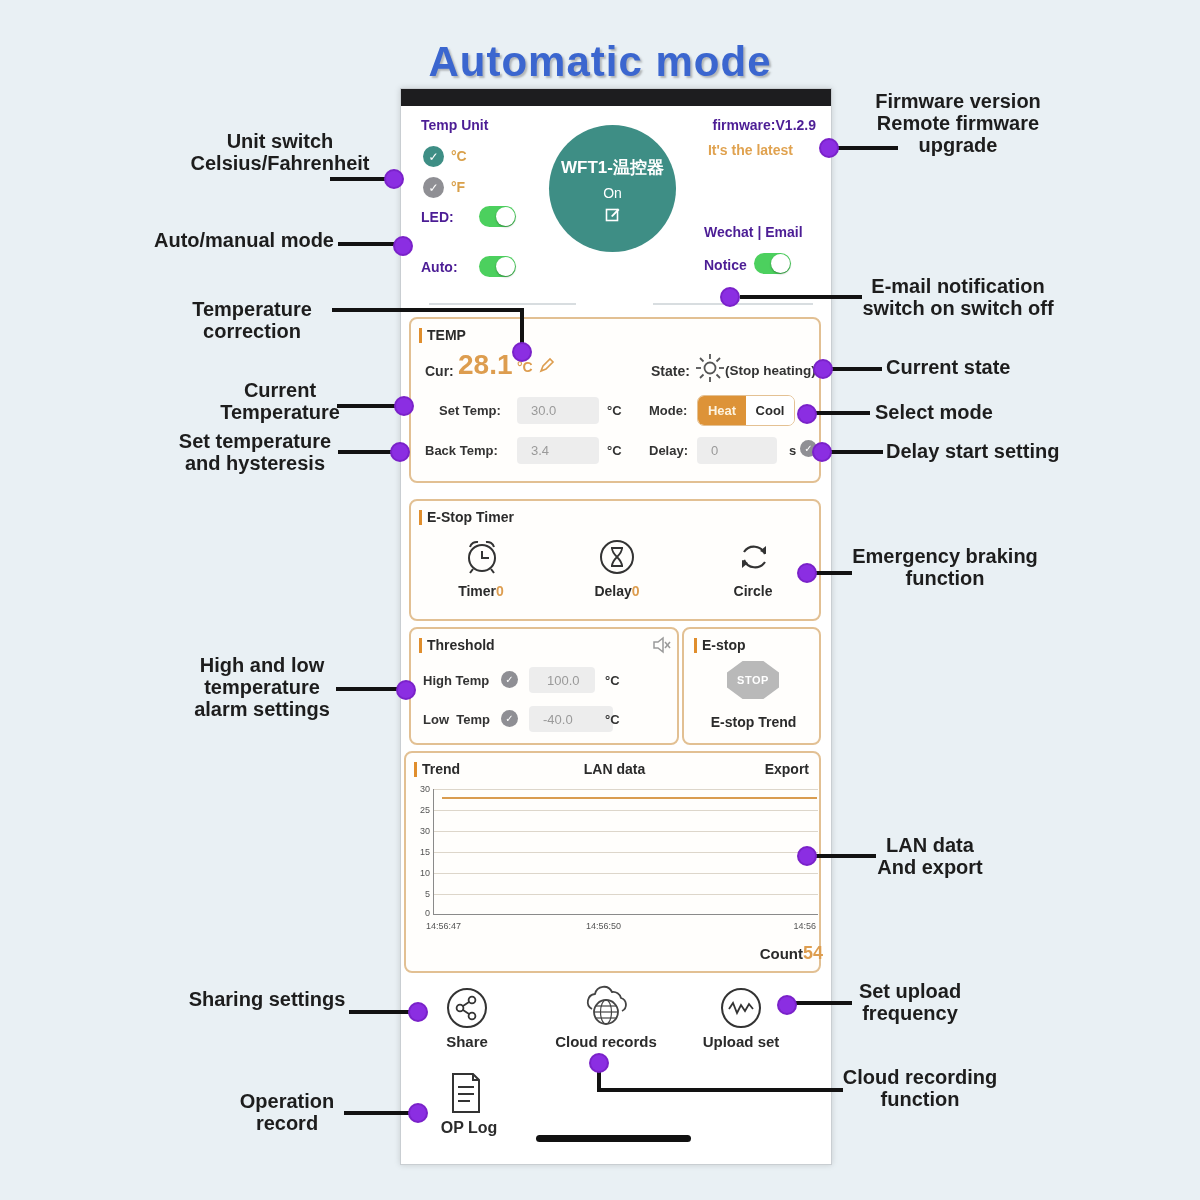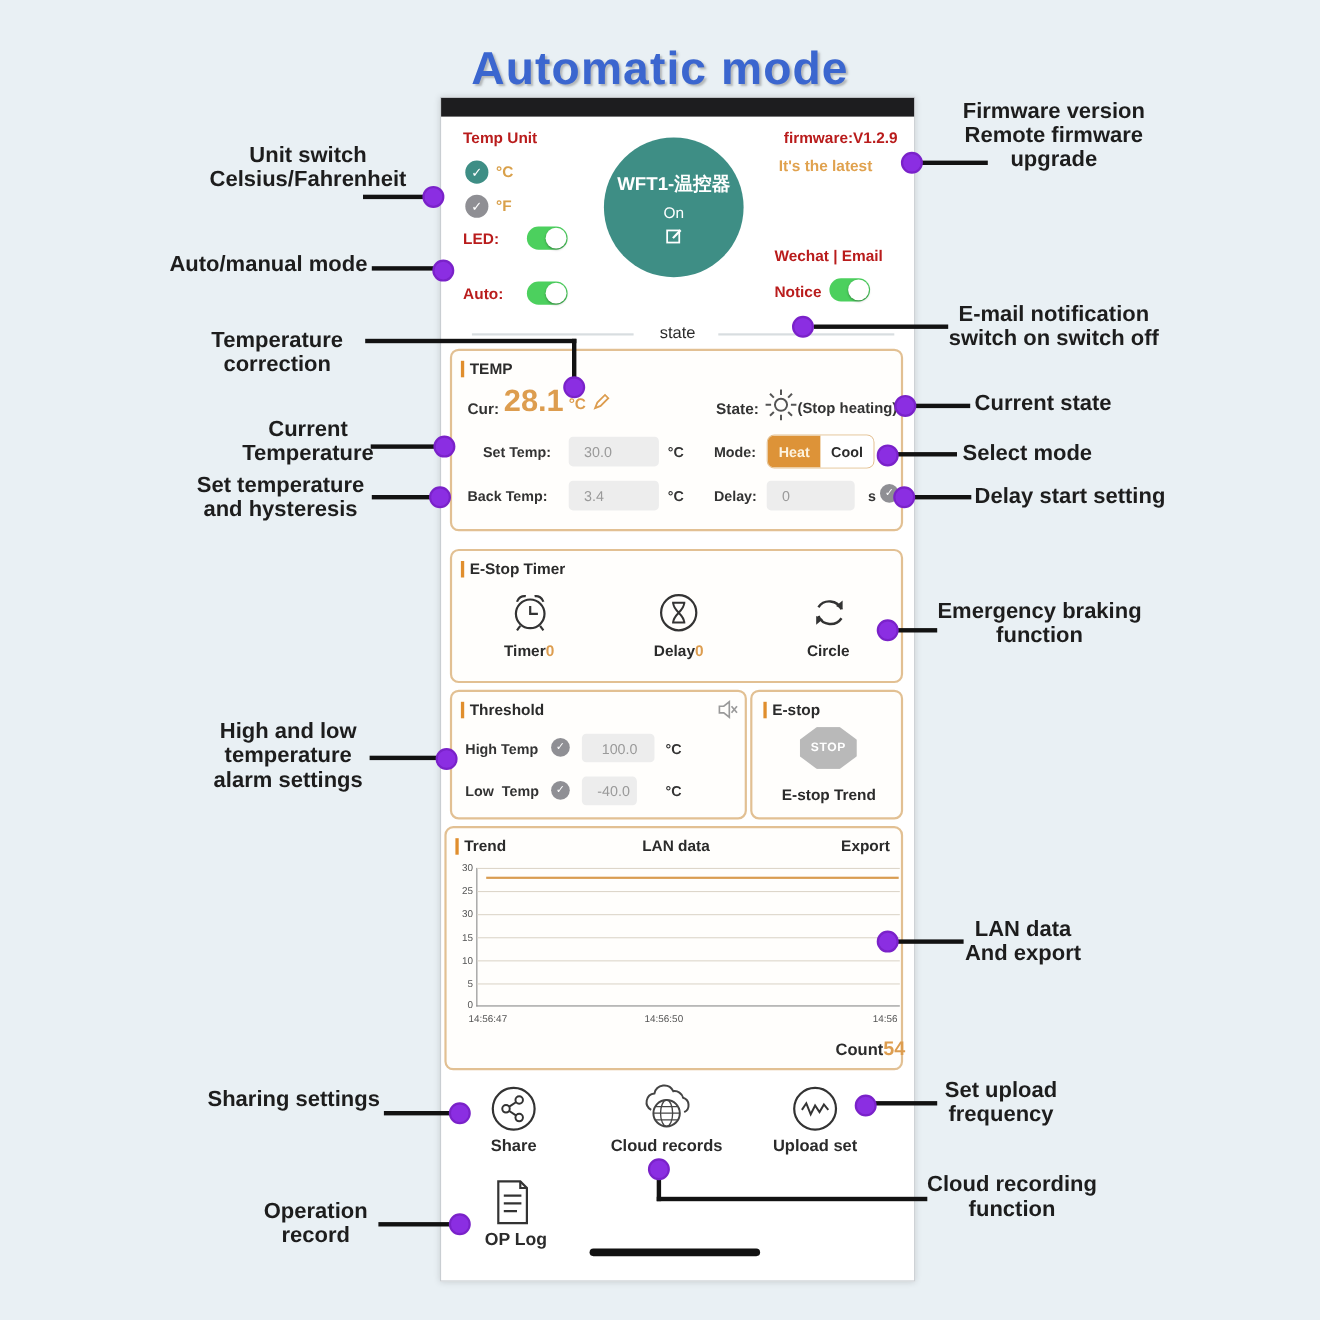--- a/index.html
+++ b/index.html
@@ -3,21 +3,21 @@
 <meta charset="utf-8">
 <style>
   html,body{margin:0;padding:0;}
   #stage{position:relative;width:1200px;height:1200px;background:#e9f0f4;font-family:"Liberation Sans",sans-serif;overflow:hidden;}
   .abs{position:absolute;}
   
   #page-title{left:0;top:38px;width:1200px;text-align:center;font-size:42px;font-weight:bold;color:#3b66cf;text-shadow:2px 2px 2px rgba(110,110,110,.45);letter-spacing:1px;}
   
   #phone{left:400px;top:88px;width:430px;height:1075px;background:#ffffff;border:1px solid #c9ced2;box-shadow:0 0 6px rgba(0,0,0,.15);}
   #statusbar{left:0;top:0;width:430px;height:17px;background:#1d1d1f;}
-  .lbl{font-size:14px;font-weight:600;color:#b91c1c;}
+  .lbl{font-size:14px;font-weight:600;color:#4c1d95;}
   .orange{color:#d9a04a;}
   .check{border-radius:50%;display:flex;align-items:center;justify-content:center;color:#fff;box-sizing:border-box;}
   .check::after{content:"✓";font-size:12px;line-height:1;}
   .check.big{width:21px;height:21px;}
   .check.small{width:17px;height:17px;}
   .check.small::after{font-size:10px;}
   .check.teal{background:#3e8e85;}
   .check.gray{background:#8f8f94;}
   .toggle{width:37px;height:21px;border-radius:11px;background:#4cd05e;}
   .toggle::after{content:"";position:absolute;width:19px;height:19px;border-radius:50%;background:#fff;right:1px;top:1px;box-shadow:0 1px 2px rgba(0,0,0,.35);}
@@ -81,21 +81,20 @@
       </svg>
     </div>
 
     <div class="abs lbl" style="right:15px;top:28px;">firmware:V1.2.9</div>
     <div class="abs" style="right:38px;top:53px;font-size:14px;font-weight:600;color:#e0a24f;">It's the latest</div>
     <div class="abs lbl" style="left:303px;top:135px;">Wechat | Email</div>
     <div class="abs lbl" style="left:303px;top:168px;">Notice</div>
     <div class="abs toggle" style="left:353px;top:164px;"></div>
 
     <div class="abs divider" style="left:28px;top:214px;width:147px;"></div>
-    <div class="abs" style="left:0;top:205px;width:430px;text-align:center;font-size:15px;color:#2b2b2b;">state</div>
     <div class="abs divider" style="left:252px;top:214px;width:160px;"></div>
 
     <div class="abs panel" style="left:8px;top:228px;width:412px;height:166px;">
       <div class="abs pbar" style="left:8px;top:9px;"></div>
       <div class="abs panel-title" style="left:16px;top:8px;">TEMP</div>
 
       <div class="abs small-lbl" style="left:14px;top:44px;font-size:14px;">Cur:</div>
       <div class="abs oval" style="left:47px;top:30px;font-size:28px;font-weight:600;">28.1</div>
       <div class="abs oval" style="left:106px;top:40px;font-size:14px;font-weight:bold;">°C</div>
       <svg class="abs" style="left:128px;top:38px;" width="16" height="16" viewBox="0 0 16 16">
@@ -175,21 +174,21 @@
         <line x1="19" y1="7" x2="14" y2="13" stroke="#9a9a9a" stroke-width="1.5"></line>
       </svg>
 
       <div class="abs small-lbl" style="left:12px;top:44px;">High Temp</div>
       <div class="abs check small gray" style="left:90px;top:42px;"></div>
       <div class="abs inputbox" style="left:118px;top:38px;width:66px;height:26px;padding-left:18px;">100.0</div>
       <div class="abs small-lbl" style="left:194px;top:44px;">°C</div>
 
       <div class="abs small-lbl" style="left:12px;top:83px;white-space:pre;">Low  Temp</div>
       <div class="abs check small gray" style="left:90px;top:81px;"></div>
-      <div class="abs inputbox" style="left:118px;top:77px;width:50px;height:26px;">-40.0</div>
+      <div class="abs inputbox" style="left:118px;top:77px;width:84px;height:26px;">-40.0</div>
       <div class="abs small-lbl" style="left:194px;top:83px;">°C</div>
     </div>
 
     <div class="abs panel" style="left:281px;top:538px;width:139px;height:118px;">
       <div class="abs pbar" style="left:10px;top:9px;"></div>
       <div class="abs panel-title" style="left:18px;top:8px;">E-stop</div>
       <div class="abs stop-octagon" style="left:43px;top:32px;">STOP</div>
       <div class="abs icon-col-lbl" style="left:0;top:85px;width:139px;text-align:center;">E-stop Trend</div>
     </div>
 

